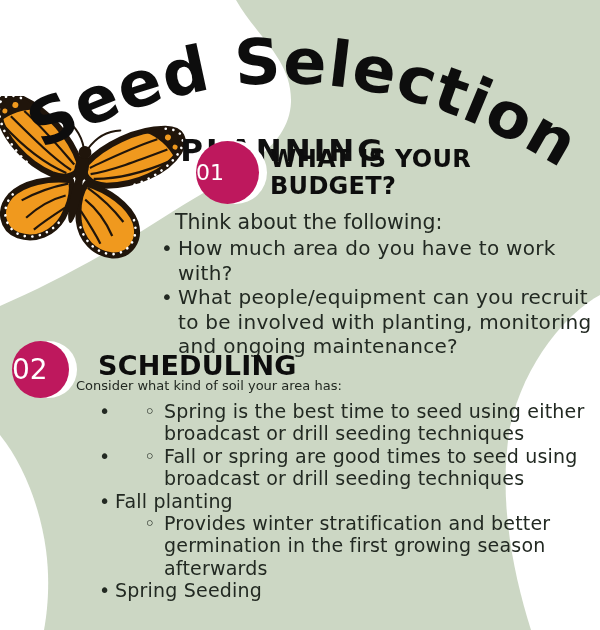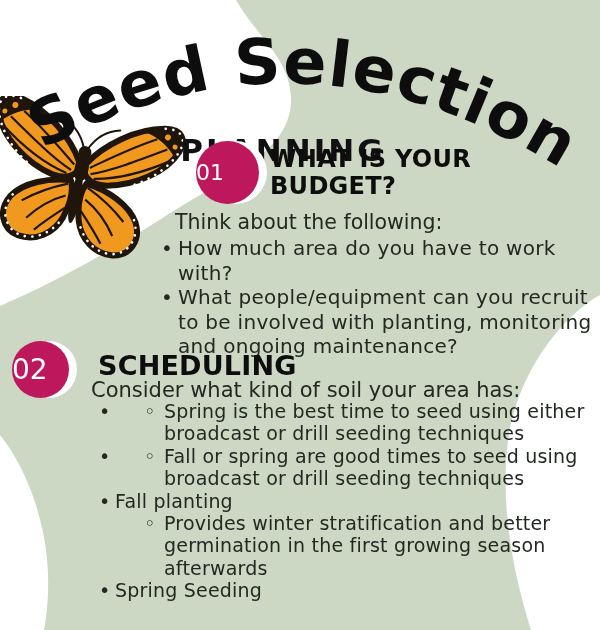--- a/index.html
+++ b/index.html
@@ -29,21 +29,21 @@
   .c2-back{left:20px;top:341px;width:57px;height:57px;}
   .s1-heading{
     position:absolute;left:270px;top:146px;width:232px;
     font-size:24px;line-height:27px;font-weight:bold;color:#0d0d0d;letter-spacing:0.3px;z-index:3;
   }
   .s2-heading{
     position:absolute;left:77px;top:350px;
     font-size:27px;font-weight:bold;color:#0d0d0d;letter-spacing:0.2px;z-index:3;padding-left:21px;
   }
   .s1-intro{position:absolute;left:147px;top:210px;font-size:20.5px;z-index:3;margin-left:28px;}
-  .s2-intro{position:absolute;left:91px;top:378px;font-size:21px;z-index:3;}
+  .s2-intro{position:absolute;left:76px;top:378px;font-size:13px;z-index:3;}
   ul{list-style:none;margin:0;padding:0;}
   .s1-list{
     position:absolute;left:161px;top:236px;width:442px;
     font-size:20px;line-height:24.5px;letter-spacing:0.3px;z-index:3;
   }
   .s1-list > li{position:relative;padding-left:17px;}
   .s1-list > li::before{content:"•";position:absolute;left:0;top:0;}
   .s2-list{
     position:absolute;left:99px;top:400px;width:505px;
     font-size:19px;line-height:22.4px;letter-spacing:0.2px;z-index:3;

